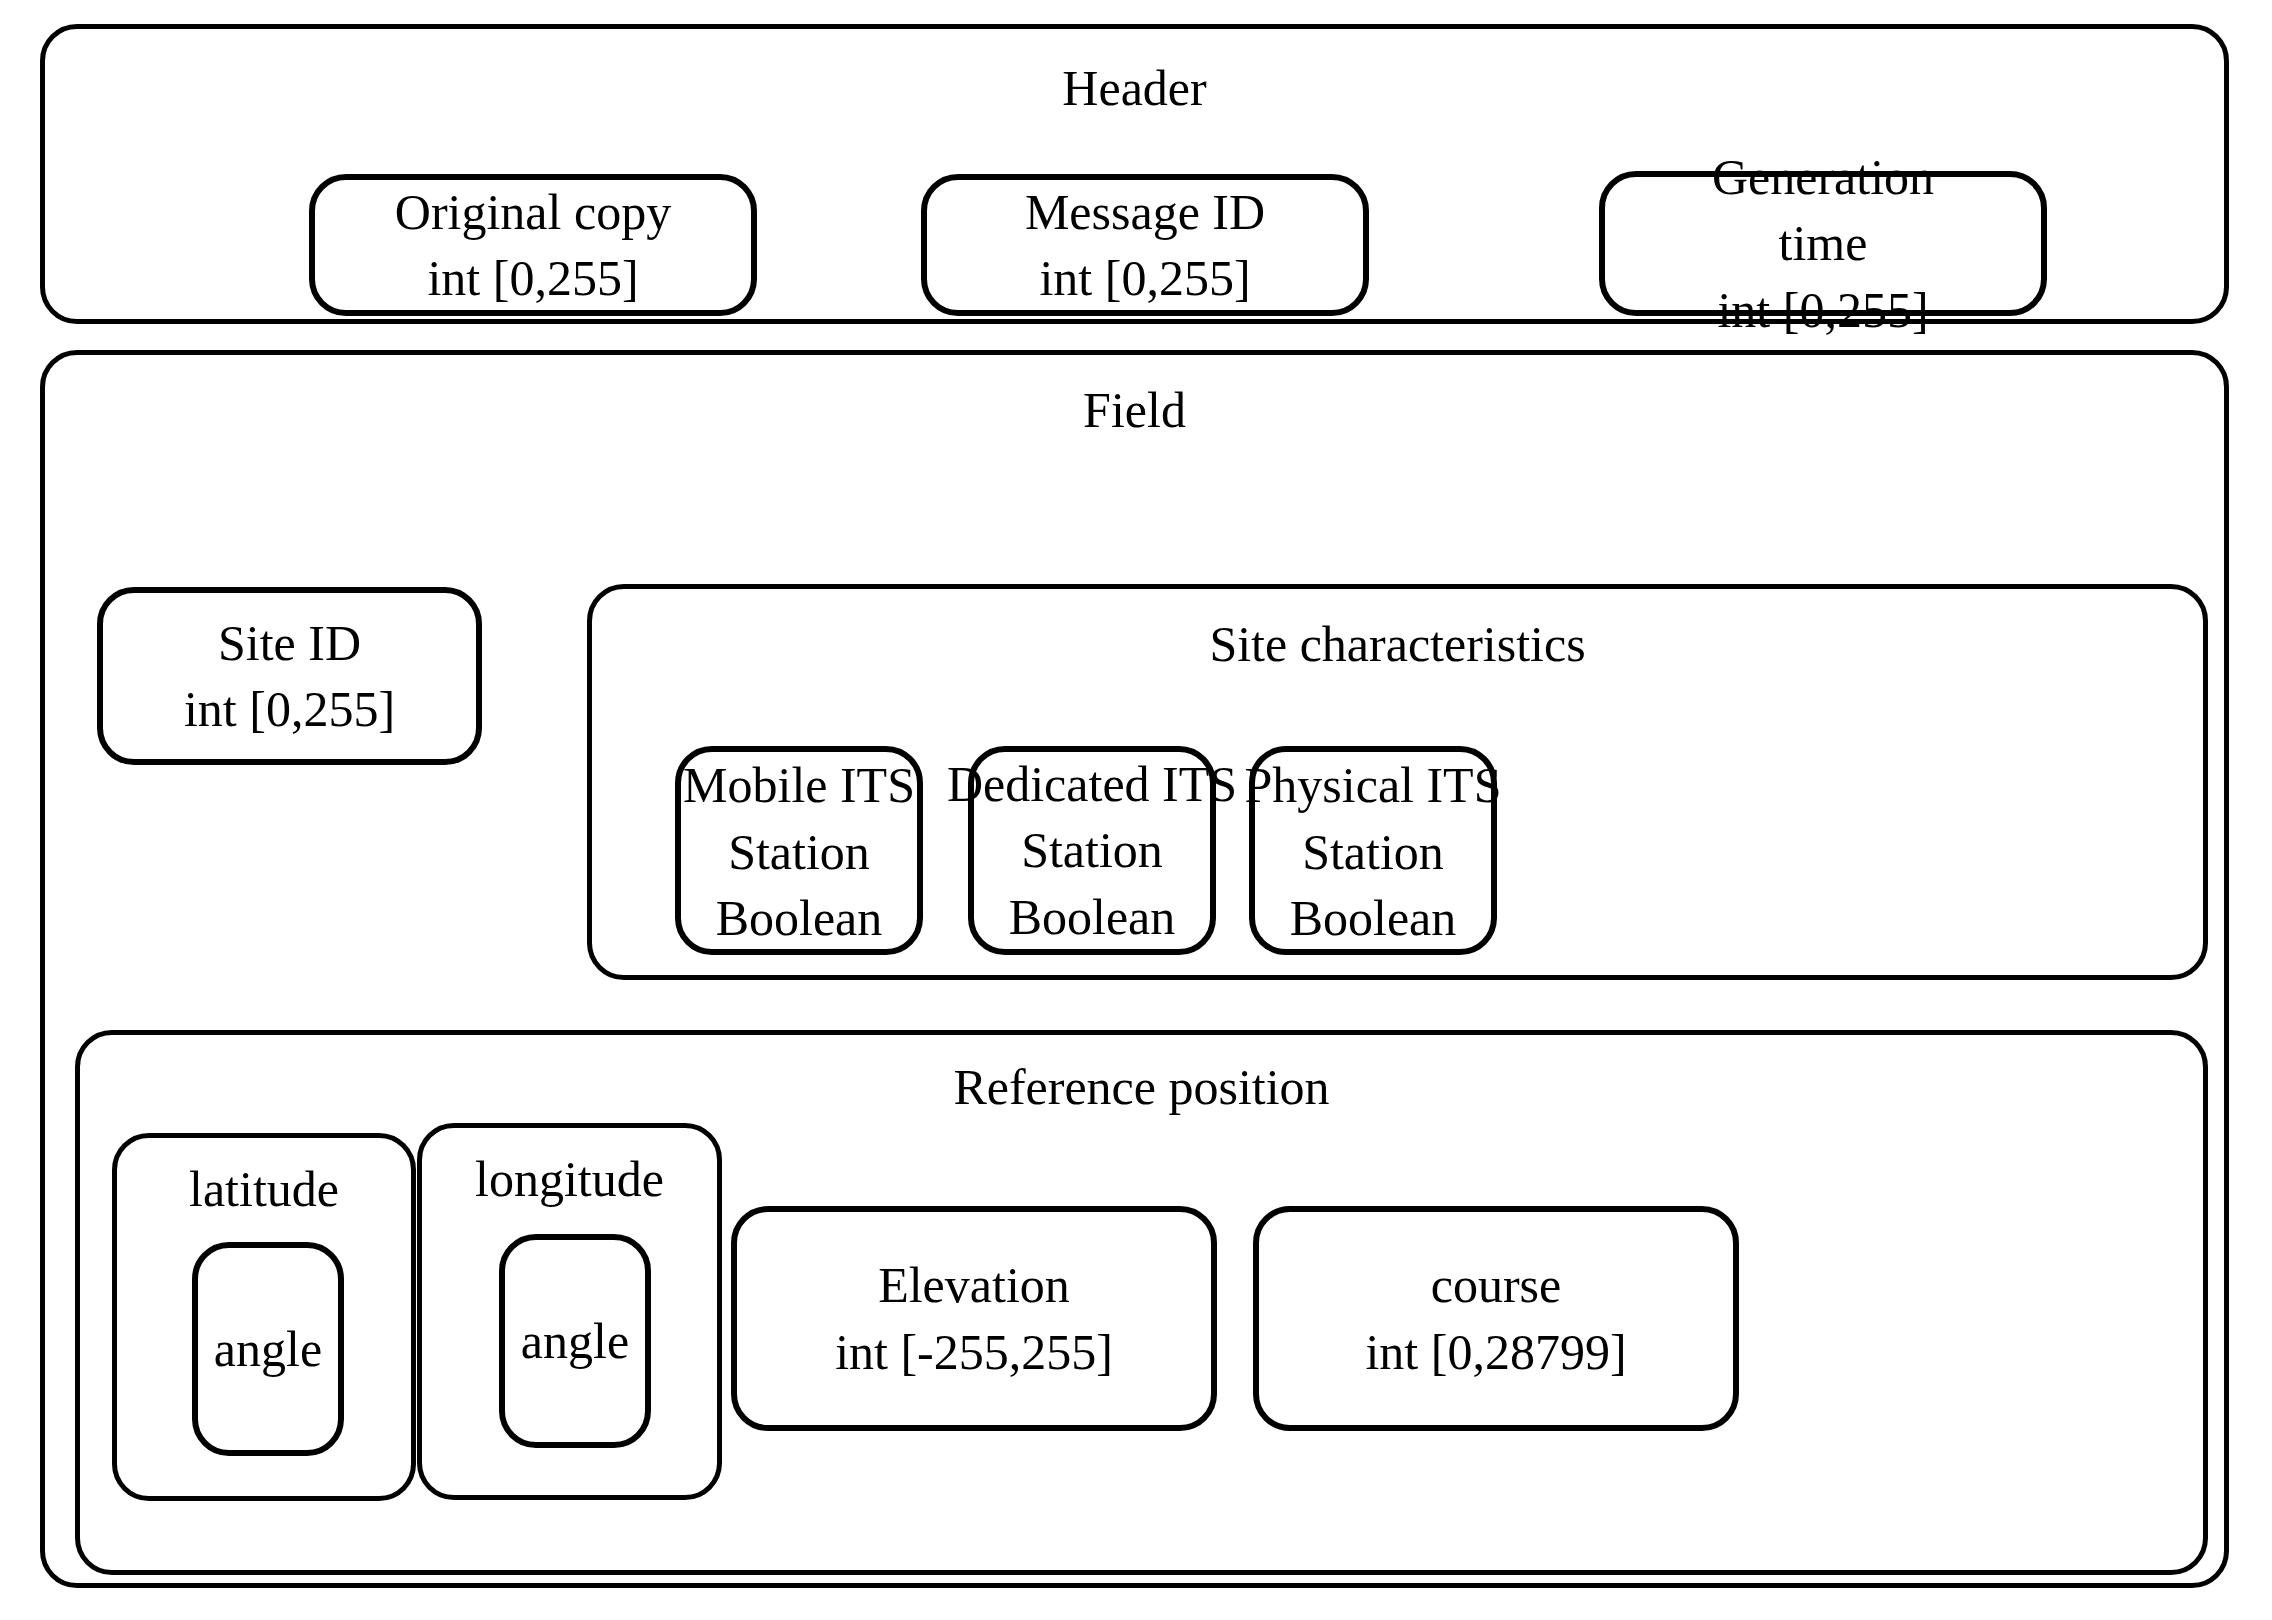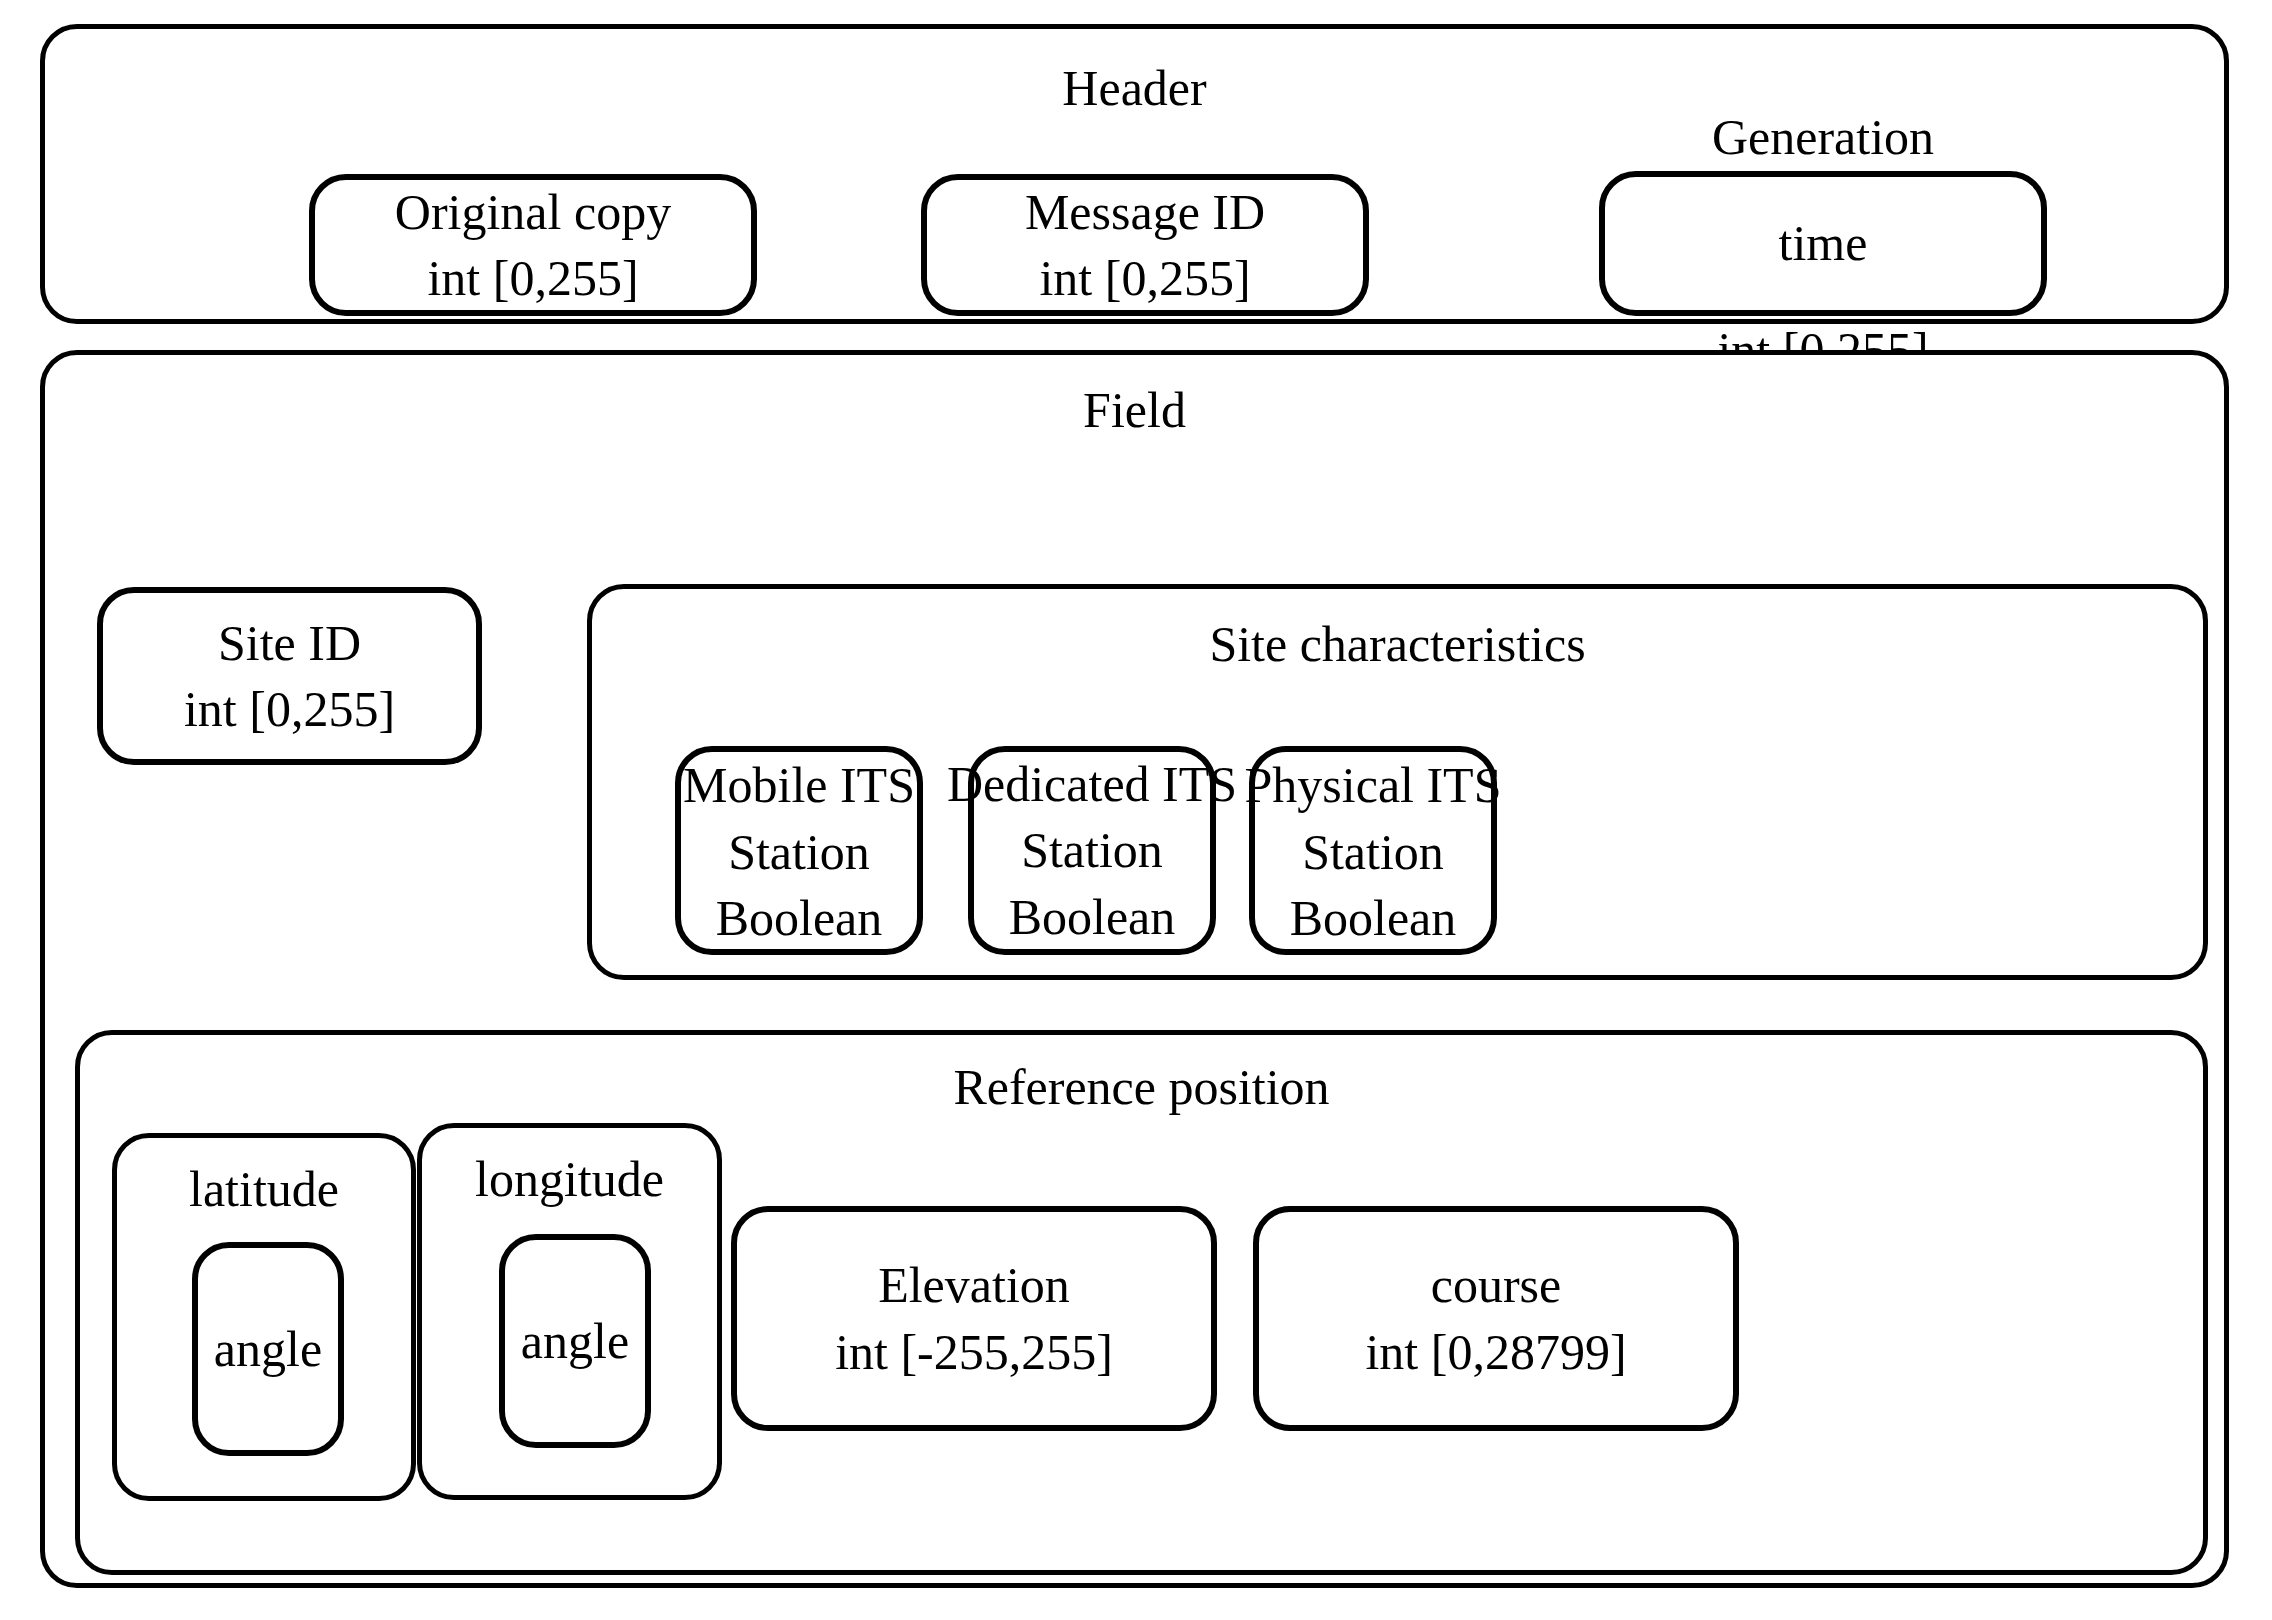--- a/index.html
+++ b/index.html
@@ -64,21 +64,21 @@
     <div class="cellbox" style="left:240px; top:145px; width:448px; height:142px;margin-left:24px;">
       <span class="line">Original copy</span>
       <span class="line">int [0,255]</span>
     </div>
 
     <div class="cellbox" style="left:876px; top:145px; width:448px; height:142px;">
       <span class="line">Message ID</span>
       <span class="line">int [0,255]</span>
     </div>
 
-    <div class="cellbox" style="left:1554px; top:142px; width:448px; height:145px;gap:40px;">
+    <div class="cellbox" style="left:1554px; top:142px; width:448px; height:145px;">
       <span class="line">Generation</span>
       <span class="line">time</span>
       <span class="line">int [0,255]</span>
     </div>
   </div>
 
   <div class="box" style="left:40px; top:350px; width:2189px; height:1238px;">
     <div class="grouptitle" style="top:30px;">Field</div>
 
     <div class="cellbox" style="left:52px; top:232px; width:385px; height:178px;">

